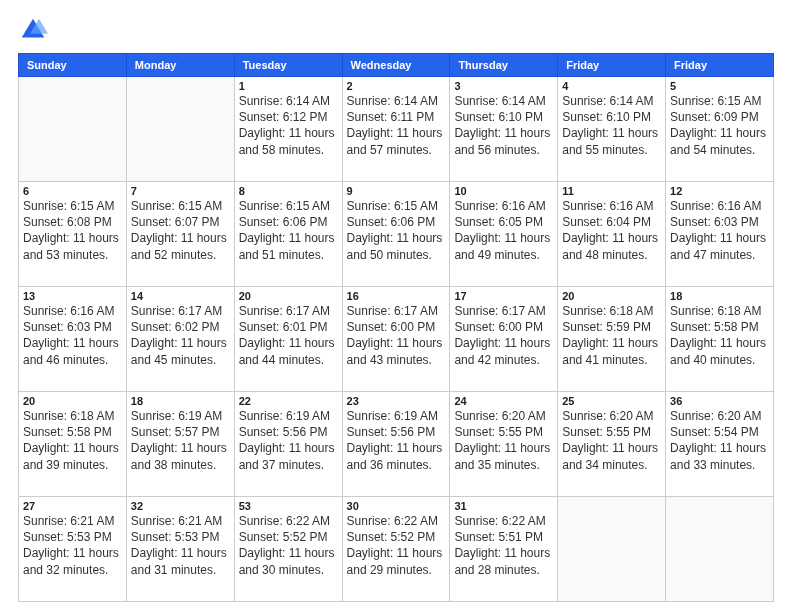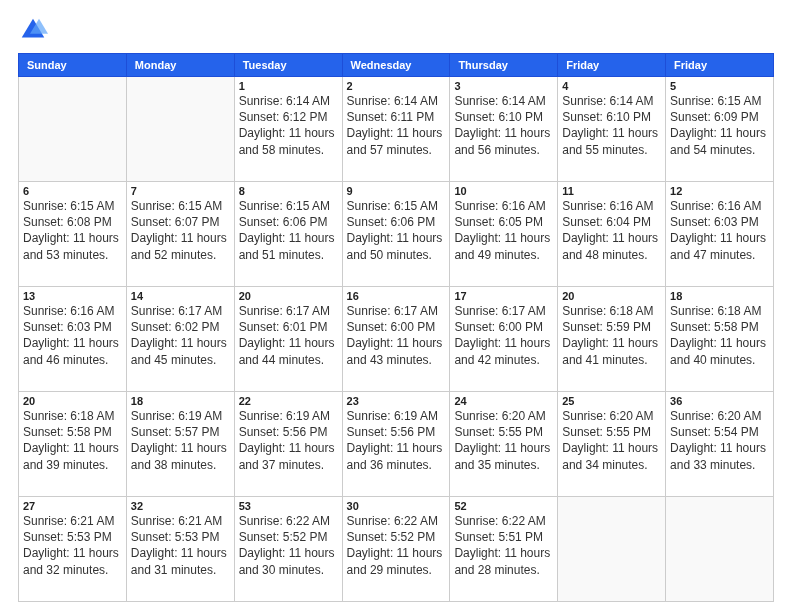--- a/index.html
+++ b/index.html
@@ -253,21 +253,21 @@
           </td>
           <td>
             <span class="day-number">53</span>
             <div class="day-info">Sunrise: 6:22 AM<br>Sunset: 5:52 PM<br>Daylight: 11 hours and 30 minutes.</div>
           </td>
           <td>
             <span class="day-number">30</span>
             <div class="day-info">Sunrise: 6:22 AM<br>Sunset: 5:52 PM<br>Daylight: 11 hours and 29 minutes.</div>
           </td>
           <td>
-            <span class="day-number">52</span>
+            <span class="day-number">31</span>
             <div class="day-info">Sunrise: 6:22 AM<br>Sunset: 5:51 PM<br>Daylight: 11 hours and 28 minutes.</div>
           </td>
           <td class="empty"></td>
           <td class="empty"></td>
         </tr>
       </tbody>
   </table>
 </div>
 
 </body></html>

